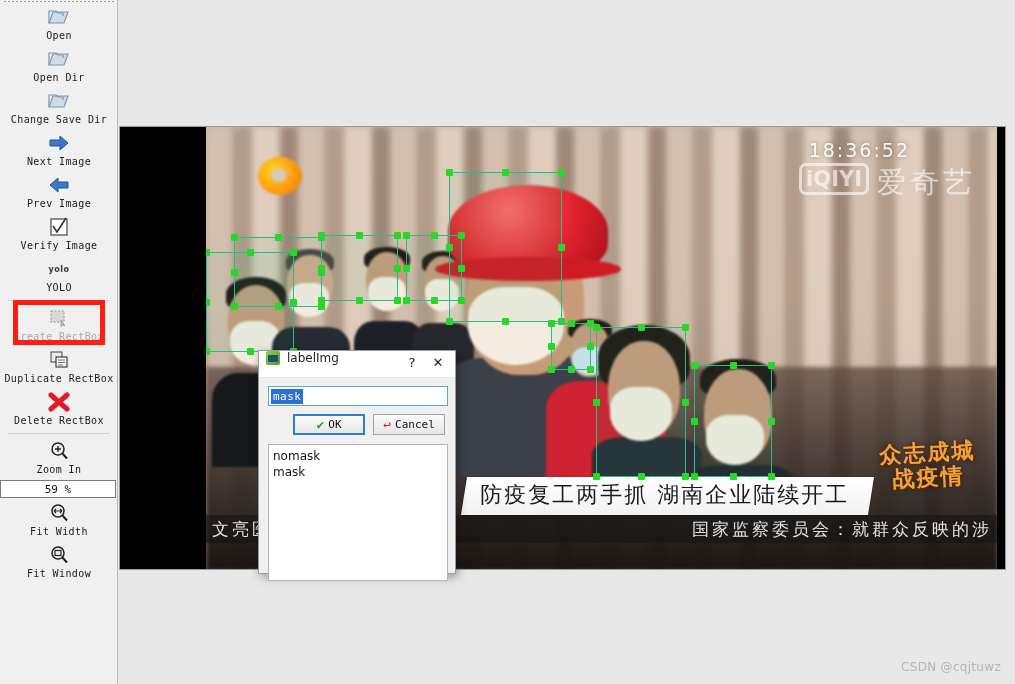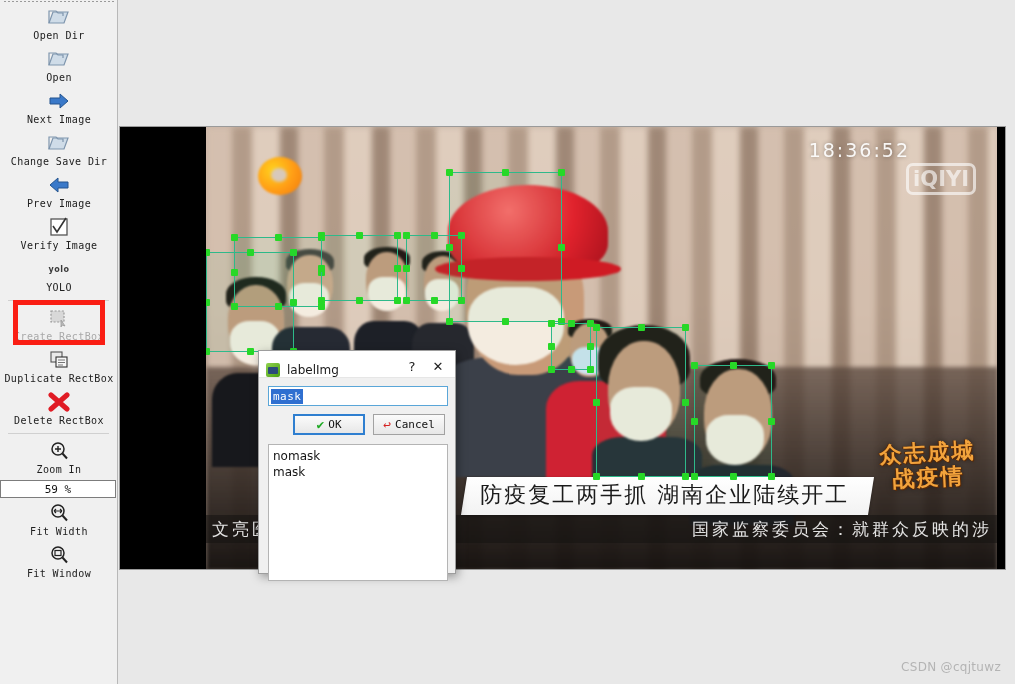--- a/index.html
+++ b/index.html
@@ -196,21 +196,21 @@
   
   #dialog {
     position: absolute; left: 258px; top: 350px;
     width: 198px; height: 224px;
     background: #f0f0f0;
     border: 1px solid #9d9d9d;
     box-shadow: 2px 3px 9px rgba(0,0,0,.35);
     z-index: 20;
   }
   #dlg-title {
-    height: 27px; display: flex; align-items: flex-end;
+    height: 27px; display: flex; align-items: flex-start;
     padding: 0 4px 0 7px; background: #ffffff;
     border-bottom: 1px solid #e6e6e6;
   }
   #dlg-icon {
     width: 14px; height: 14px; margin-right: 7px; border-radius: 2px;
     background: linear-gradient(135deg,#8fd14f 0%, #49a010 100%);
     position: relative; flex: none;
   }
   #dlg-icon::after{
     content:""; position:absolute; left:2px; top:4px; width:10px; height:7px;
@@ -274,50 +274,50 @@
 
   <div id="toolbar">
 
     <div class="tool">
       <span class="ico">
         <svg width="24" height="20" viewBox="0 0 24 20">
             <path d="M2 16 L6 5 L21 5 L17 16 Z" fill="#cfdce8" stroke="#7e95ad" stroke-width="1.2"></path>
             <path d="M2 16 L2 4 L9 4 L11 6 L16 6 L16 9" fill="none" stroke="#7e95ad" stroke-width="1.2"></path>
           </svg>
       </span>
-      <span class="lbl">Open Dir</span>
+      <span class="lbl">Open</span>
     </div>
 
     <div class="tool">
       <span class="ico">
         <svg width="24" height="20" viewBox="0 0 24 20">
             <path d="M2 16 L6 5 L21 5 L17 16 Z" fill="#cfdce8" stroke="#7e95ad" stroke-width="1.2"></path>
             <path d="M2 16 L2 4 L9 4 L11 6 L16 6 L16 9" fill="none" stroke="#7e95ad" stroke-width="1.2"></path>
           </svg>
       </span>
-      <span class="lbl">Open</span>
-    </div>
-
-    <div class="tool">
-      <span class="ico">
-        <svg width="24" height="20" viewBox="0 0 24 20">
-            <path d="M3 7 L13 7 L13 3 L21 10 L13 17 L13 13 L3 13 Z" fill="#3a79c9" stroke="#24558f" stroke-width="1"></path>
-          </svg>
-      </span>
-      <span class="lbl">Next Image</span>
+      <span class="lbl">Open Dir</span>
     </div>
 
     <div class="tool">
       <span class="ico">
         <svg width="24" height="20" viewBox="0 0 24 20">
             <path d="M2 16 L6 5 L21 5 L17 16 Z" fill="#cfdce8" stroke="#7e95ad" stroke-width="1.2"></path>
             <path d="M2 16 L2 4 L9 4 L11 6 L16 6 L16 9" fill="none" stroke="#7e95ad" stroke-width="1.2"></path>
           </svg>
       </span>
       <span class="lbl">Change Save Dir</span>
+    </div>
+
+    <div class="tool">
+      <span class="ico">
+        <svg width="24" height="20" viewBox="0 0 24 20">
+            <path d="M3 7 L13 7 L13 3 L21 10 L13 17 L13 13 L3 13 Z" fill="#3a79c9" stroke="#24558f" stroke-width="1"></path>
+          </svg>
+      </span>
+      <span class="lbl">Next Image</span>
     </div>
 
     <div class="tool">
       <span class="ico">
         <svg width="24" height="20" viewBox="0 0 24 20">
             <path d="M21 7 L11 7 L11 3 L3 10 L11 17 L11 13 L21 13 Z" fill="#3a79c9" stroke="#24558f" stroke-width="1"></path>
           </svg>
       </span>
       <span class="lbl">Prev Image</span>
     </div>
@@ -471,20 +471,21 @@
       <div class="person" style="left:484px;top:232px;width:104px;height:165px;">
         <div class="body" style="left:0;top:106px;width:104px;height:60px;background:#24282f;"></div>
         <div class="hair" style="left:10px;top:0;width:76px;height:38px;"></div>
         <div class="head" style="left:14px;top:10px;width:68px;height:92px;"></div>
         <div class="mask" style="left:16px;top:56px;width:58px;height:50px;"></div>
       </div>
 
       <div id="timestamp">18:36:52</div>
       <div id="iqiyi">
         <span class="mark">iQIYI</span>
+        <span class="cn">爱奇艺</span>
       </div>
       <div id="slogan">
         <div>众志成城</div>
         <div>战疫情</div>
       </div>
       <div id="headline">
         <span>防疫复工两手抓 湖南企业陆续开工</span>
       </div>
       <div id="ticker">
         <span>文亮医生表示深切哀悼。</span>

